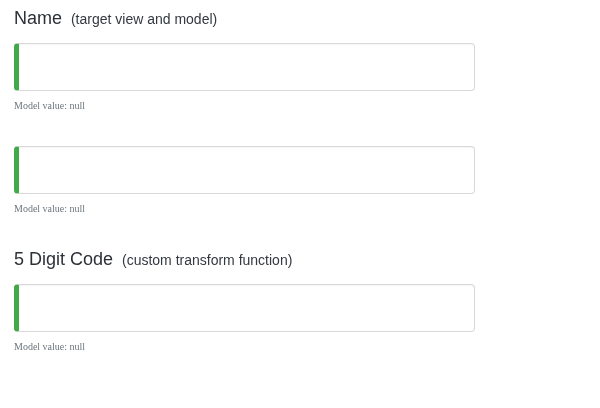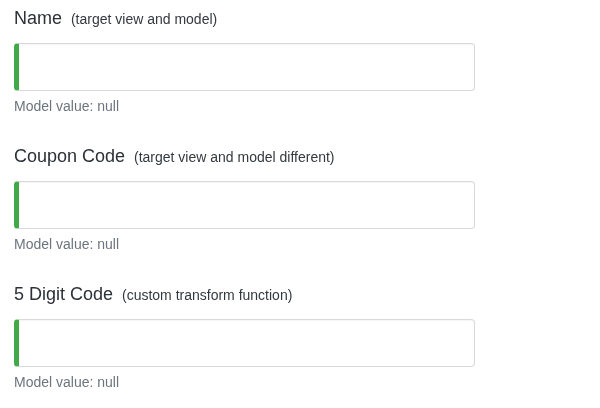--- a/index.html
+++ b/index.html
@@ -43,45 +43,42 @@
     color: #2b3137;
     background: #ffffff;
     border: 1px solid #d9d9d9;
     border-left-width: 5px;
     border-left-style: solid;
     border-radius: 4px;
     box-shadow: inset 0 1px 1px rgba(0,0,0,0.04);
     outline: none;
   }
   .model-value {
-    font-size: 14px;
+    font-size: 10px;
     line-height: 16px;
     color: #6c757d;
     margin: 7px 0 0 0;
+    font-family: Liberation Serif, serif;
   }
 </style>
 </head>
 <body>
 
 <div class="form-container">
 
   <div class="field-group">
     <div class="field-label">
       <span>Name</span>
       <span class="label-hint">&nbsp;<span>(target view and model)</span></span>
     </div>
     <input type="text" class="form-field" value="" style="border-left-color: rgb(66, 169, 72);">
     <div class="model-value">Model value: null</div>
   </div>
 
   <div class="field-group">
-    <div class="field-label">
-      <span>Coupon Code</span>
-      <span class="label-hint">&nbsp;<span>(target view and model different)</span></span>
-    </div>
     <input type="text" class="form-field" value="" style="border-left-color: rgb(66, 169, 72);">
     <div class="model-value">Model value: null</div>
   </div>
 
   <div class="field-group">
     <div class="field-label">
       <span>5 Digit Code</span>
       <span class="label-hint">&nbsp;<span>(custom transform function)</span></span>
     </div>
     <input type="text" class="form-field" value="" style="border-left-color: rgb(66, 169, 72);">

